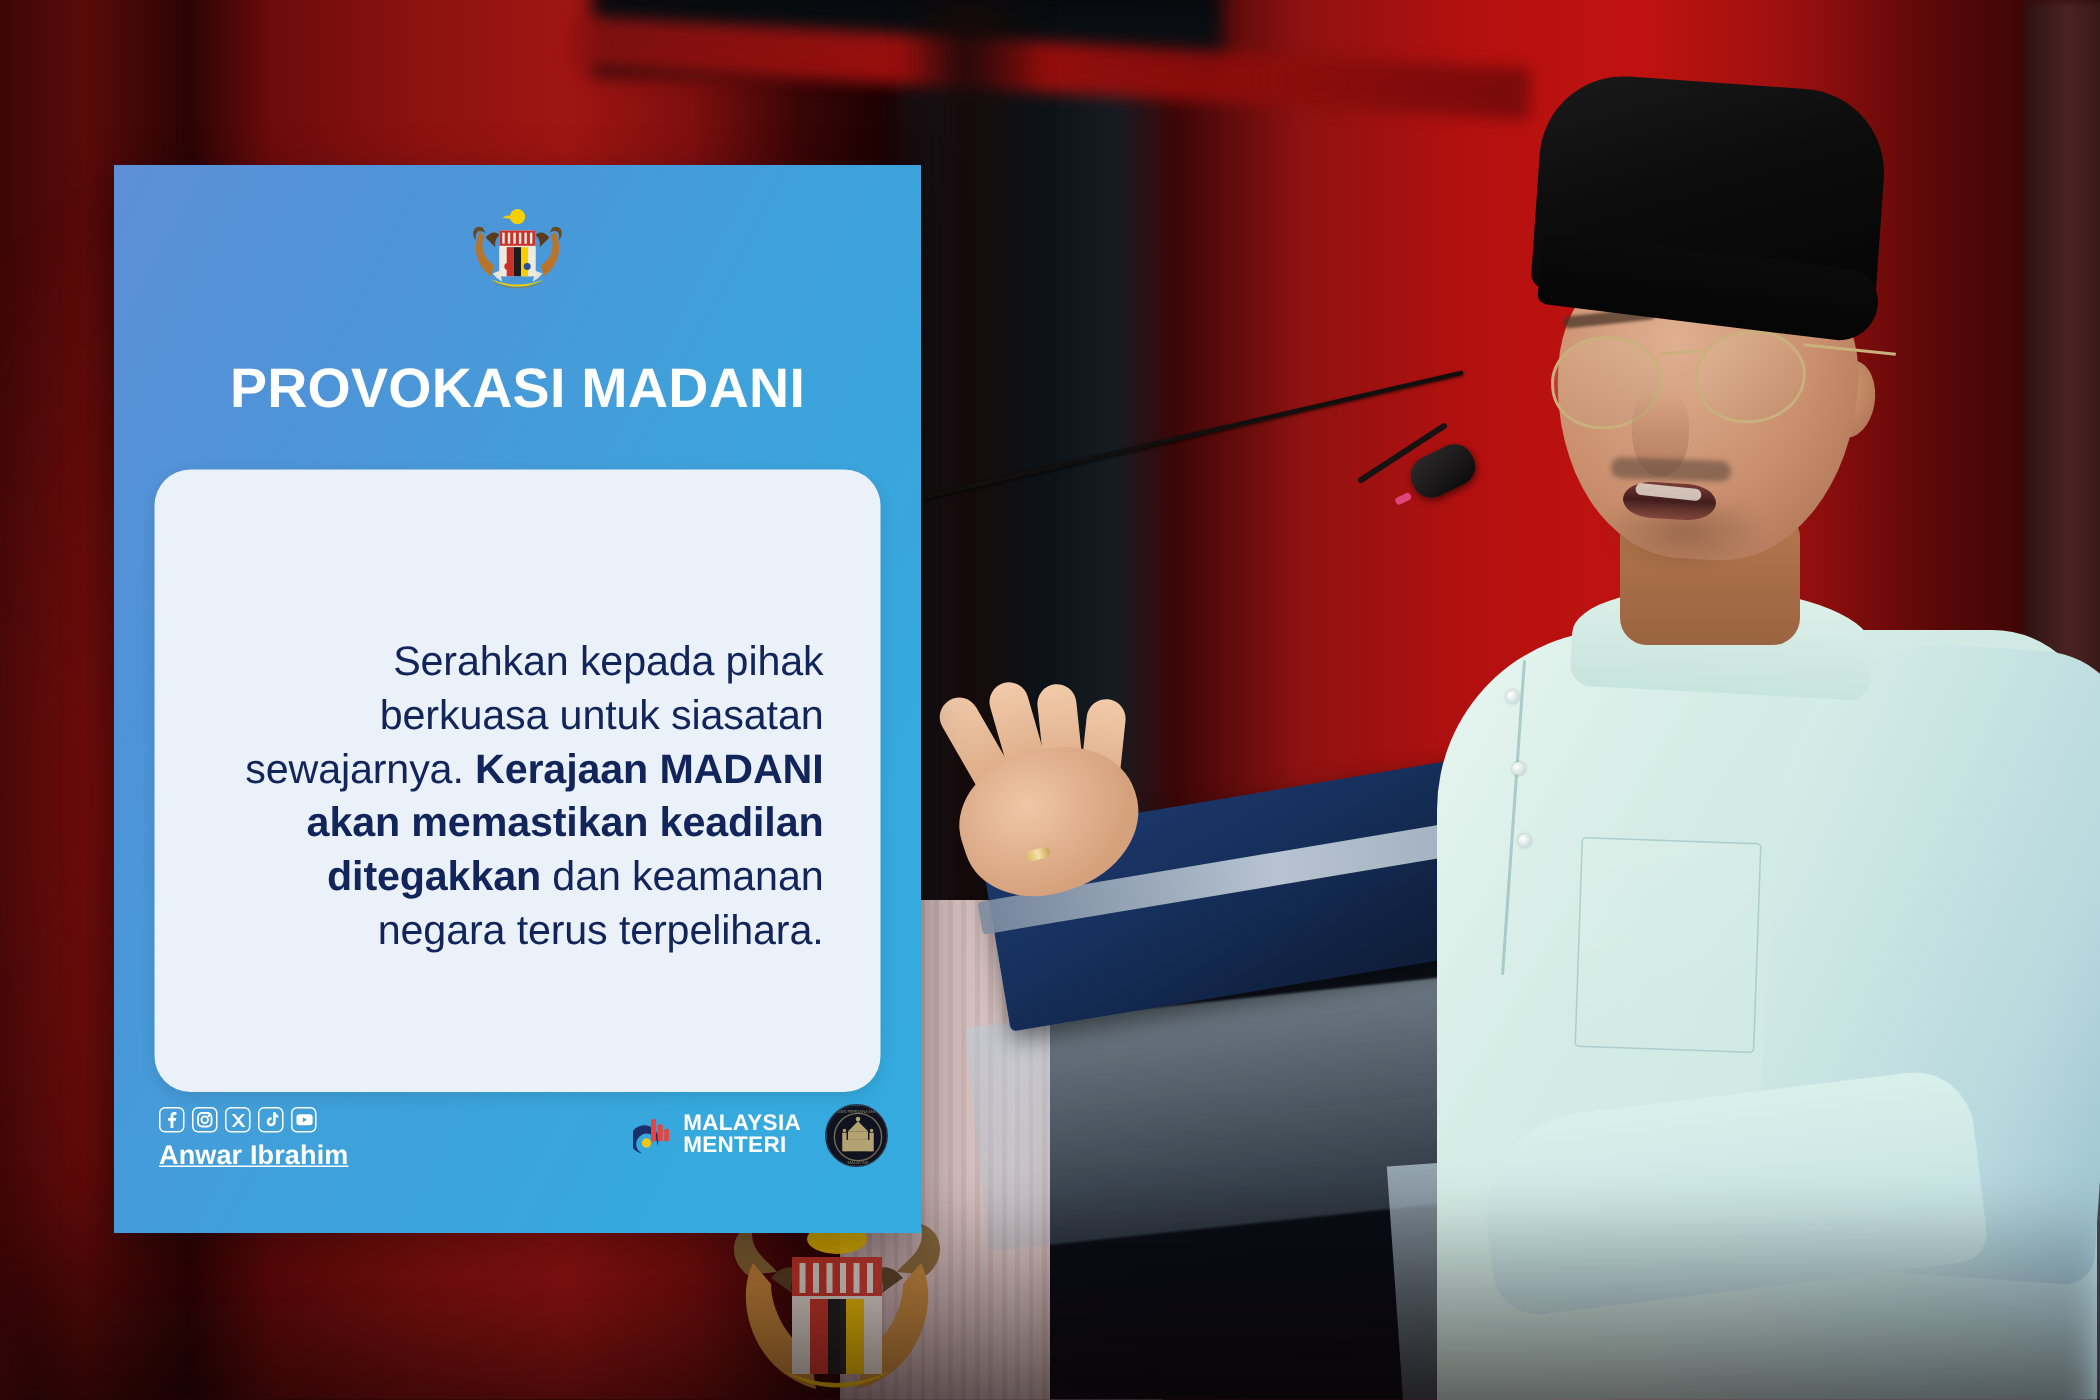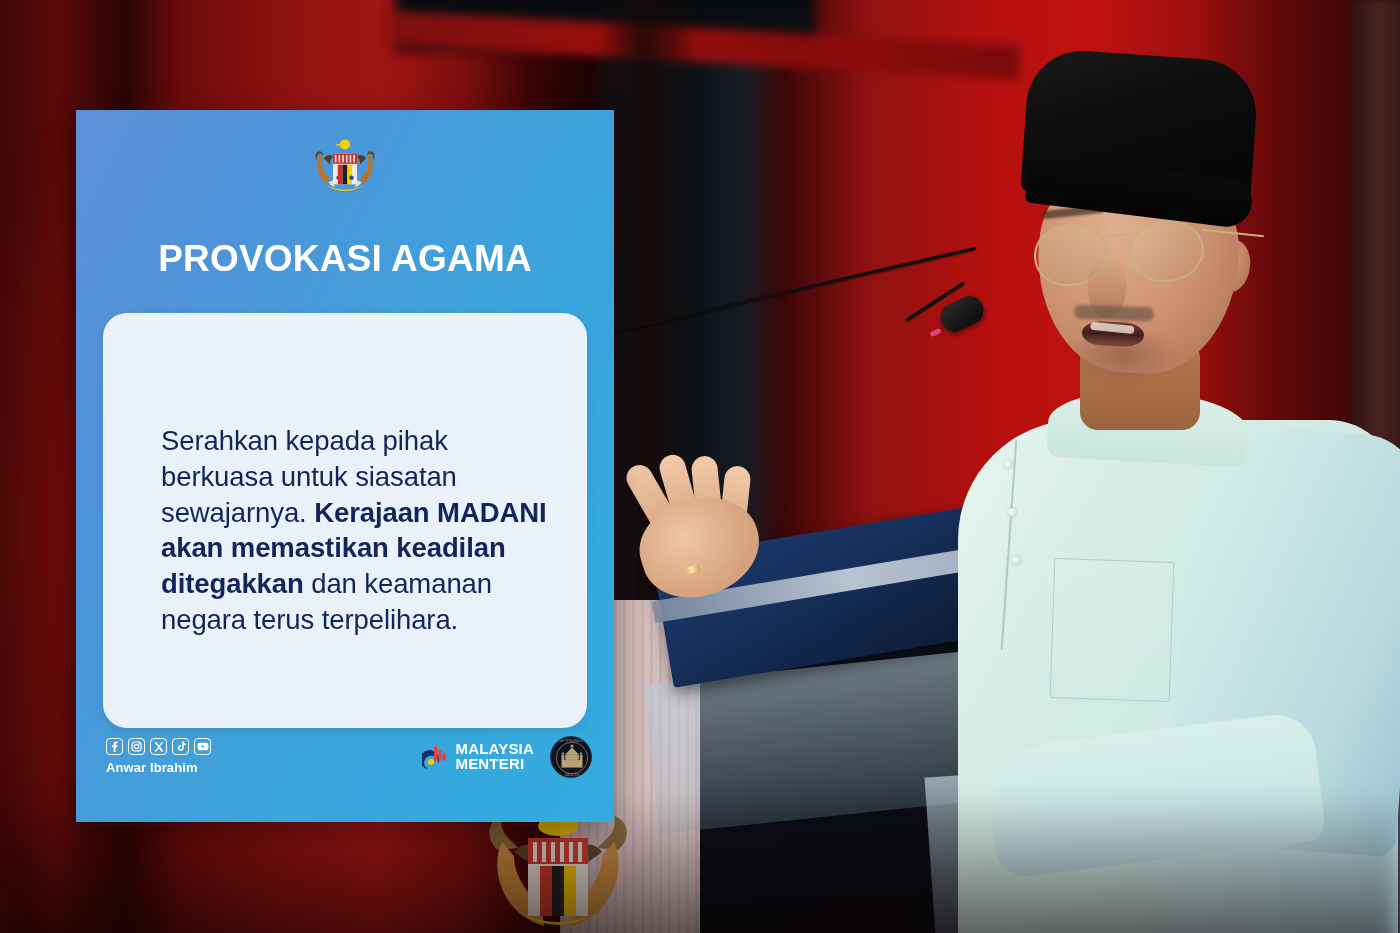--- a/index.html
+++ b/index.html
@@ -267,40 +267,41 @@
     text-align:center;
     color:#fff; font-weight:700; font-size:37px;
     letter-spacing:.2px;
     font-family:"Liberation Sans", sans-serif;
   }
 
   .inner-card {
     position:absolute; left:27px; top:203px; width:484px; height:415px;
     background:#eaf1f8; border-radius:24px;
     box-shadow:0 3px 10px rgba(0,0,0,.10);
+    text-align:right;
   }
   .body-text {
     position:absolute; left:58px; right:38px; top:110px;
     color:#12255b; font-size:27.5px; line-height:1.30;
     font-family:"Liberation Sans", sans-serif;
     letter-spacing:-.1px;
   }
   .body-text b { font-weight:700; }
 
   
   .footer { position:absolute; left:0; right:0; bottom:28px; height:56px; }
   .socials { position:absolute; left:30px; top:0; display:flex; gap:5px; }
   .sicon {
     width:17px; height:17px; border:1.4px solid #ffffff; border-radius:4px;
     display:flex; align-items:center; justify-content:center;
     color:#fff;
   }
   .handle {
     position:absolute; left:30px; top:22px; color:#fff;
-    font-size:13px; font-weight:700; letter-spacing:.1px;
+    font-size:18px; font-weight:700; letter-spacing:.1px;text-decoration:underline;
   }
   .logos { position:absolute; right:22px; top:-2px; display:flex; align-items:center; gap:16px; }
   .mm-logo { display:flex; align-items:center; gap:7px; }
   .mm-text { color:#fff; font-weight:700; font-size:15px; line-height:.98; letter-spacing:.2px; }
   .mm-text span { display:block; }
   .seal {
     width:42px; height:42px; border-radius:50%;
     background:radial-gradient(circle at 50% 45%, #2a2f3e 0%, #141826 60%, #0a0d16 100%);
     border:1.6px solid #2e3447;
     position:relative; overflow:hidden;
@@ -433,21 +434,21 @@
         <rect x="74.8" y="58" width="10.4" height="42" fill="#1d1d1d"></rect>
         <rect x="85.2" y="58" width="10.4" height="42" fill="#f5d000"></rect>
         <rect x="95.6" y="58" width="10.4" height="42" fill="#efeae0"></rect>
         <circle cx="66" cy="86" r="5" fill="#c8322a"></circle>
         <circle cx="94" cy="86" r="5" fill="#2a4fa0"></circle>
         <path d="M40 104 q40 22 80 0 q-40 16 -80 0" fill="#f5d000"></path>
         <path d="M46 110 q34 14 68 0" fill="none" stroke="#9a7a10" stroke-width="1"></path>
       </svg>
     </div>
 
-    <div class="card-title">PROVOKASI AGAMA</div>
+    <div class="card-title">PROVOKASI MADANI</div>
 
     <div class="inner-card">
       <div class="body-text">
         <span>Serahkan kepada pihak berkuasa untuk siasatan sewajarnya. </span><b>Kerajaan MADANI akan memastikan keadilan ditegakkan</b><span> dan keamanan negara terus terpelihara.</span>
       </div>
     </div>
 
     <div class="footer">
       <div class="socials">
         <div class="sicon">

